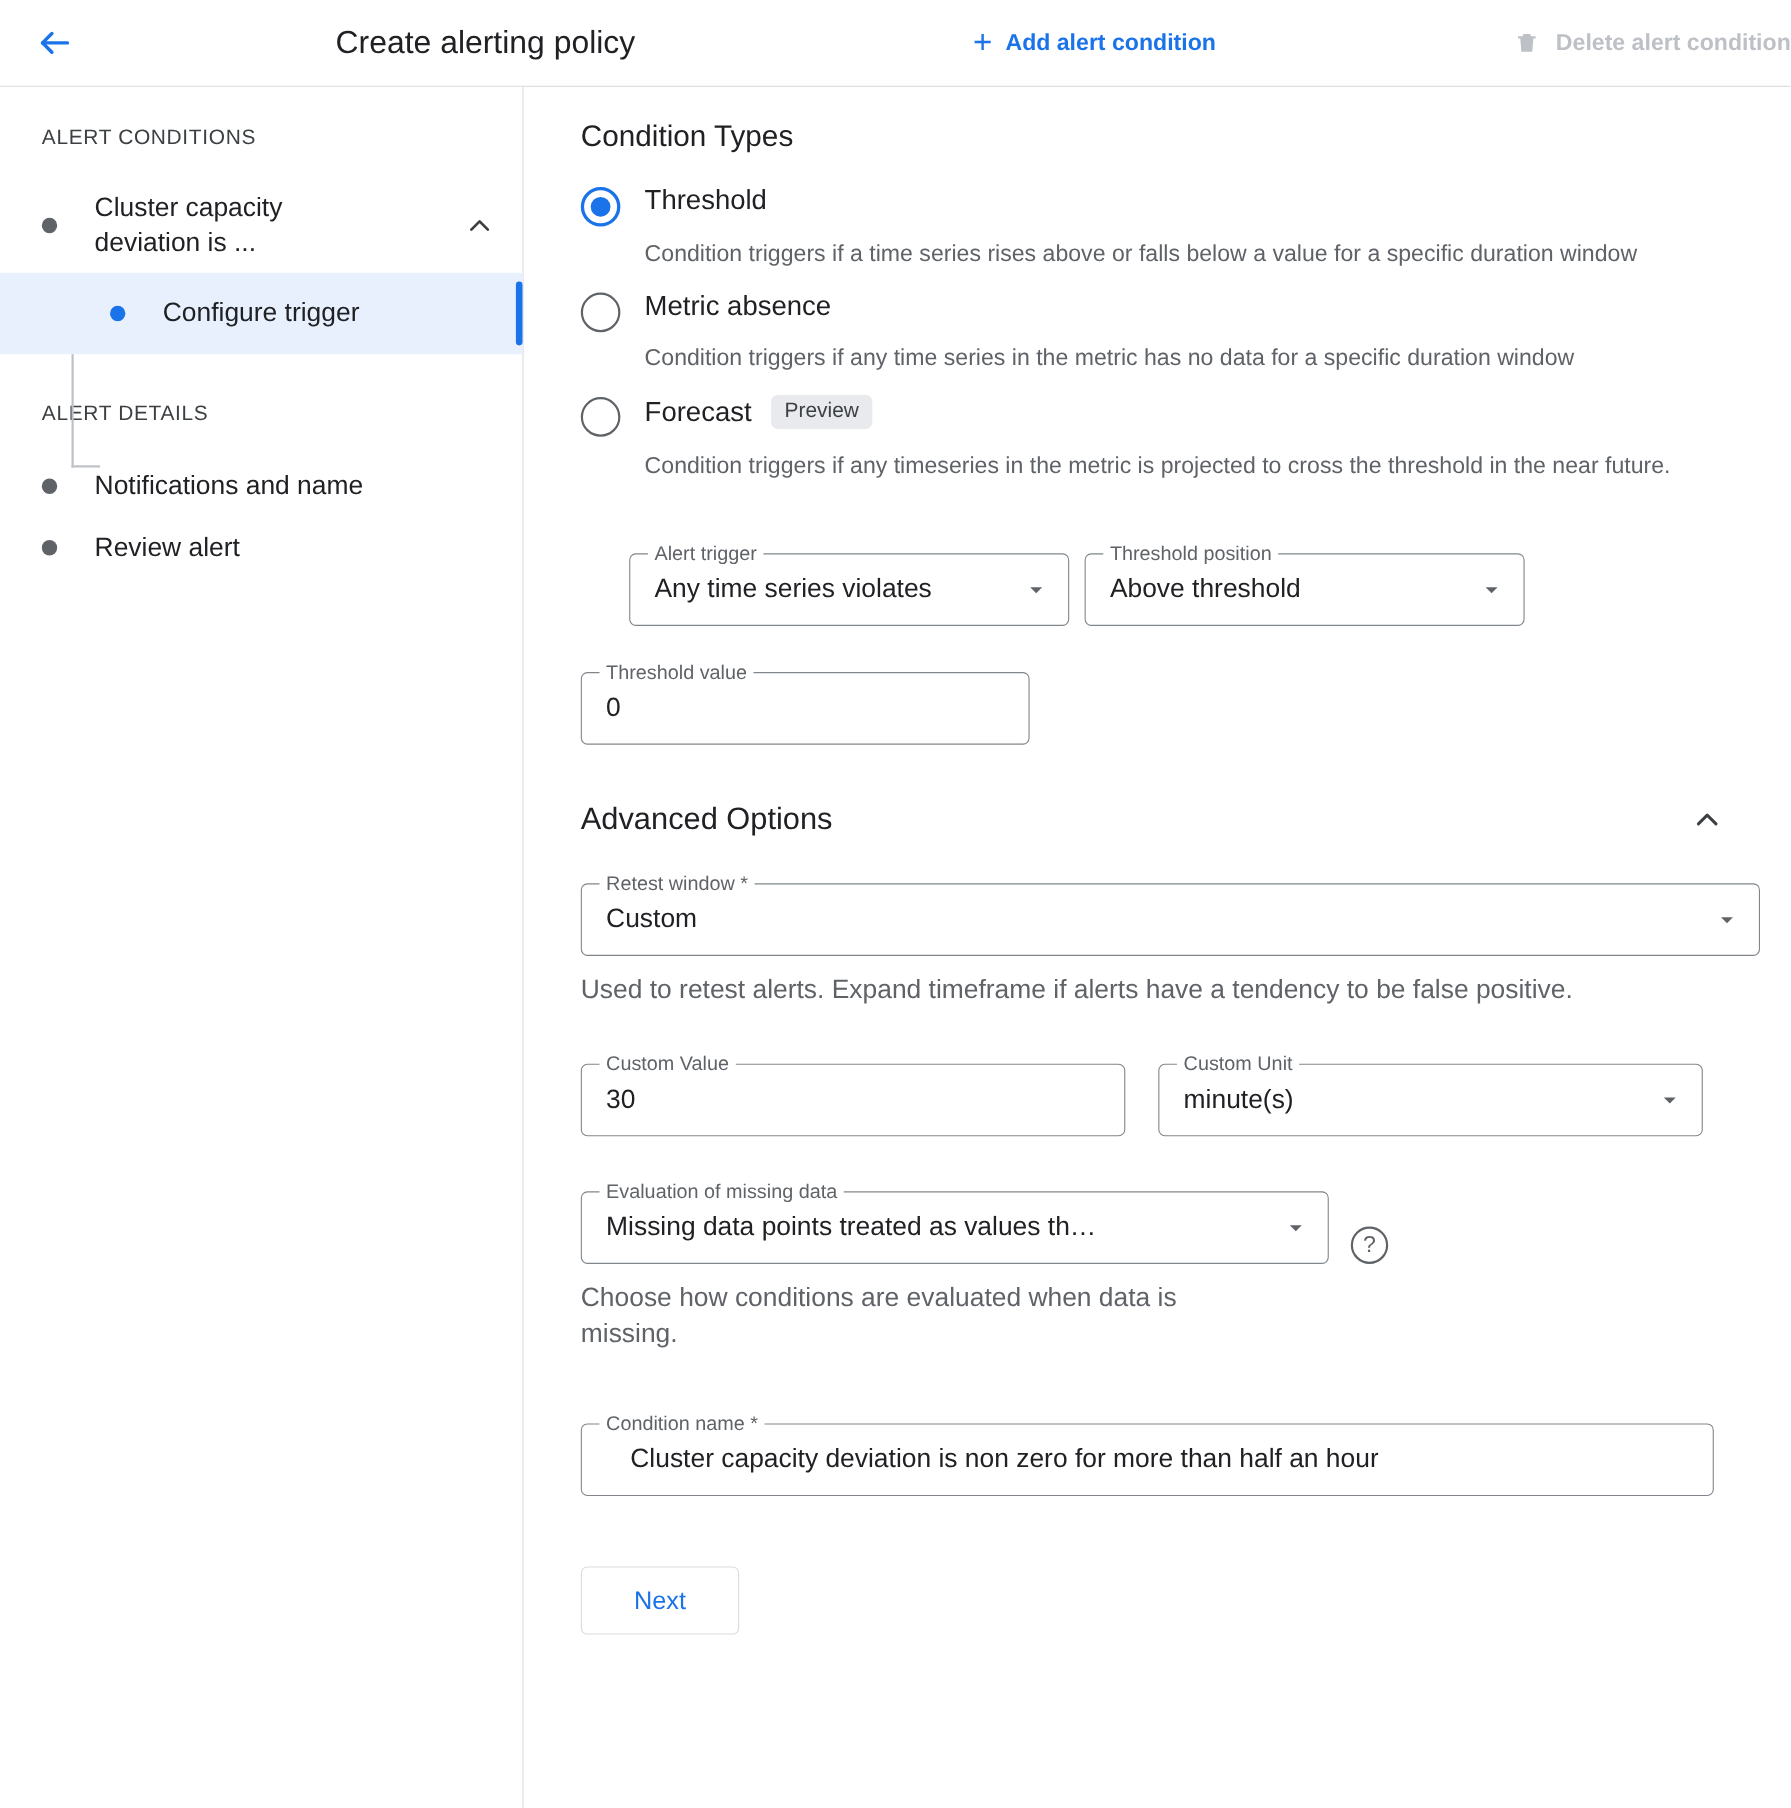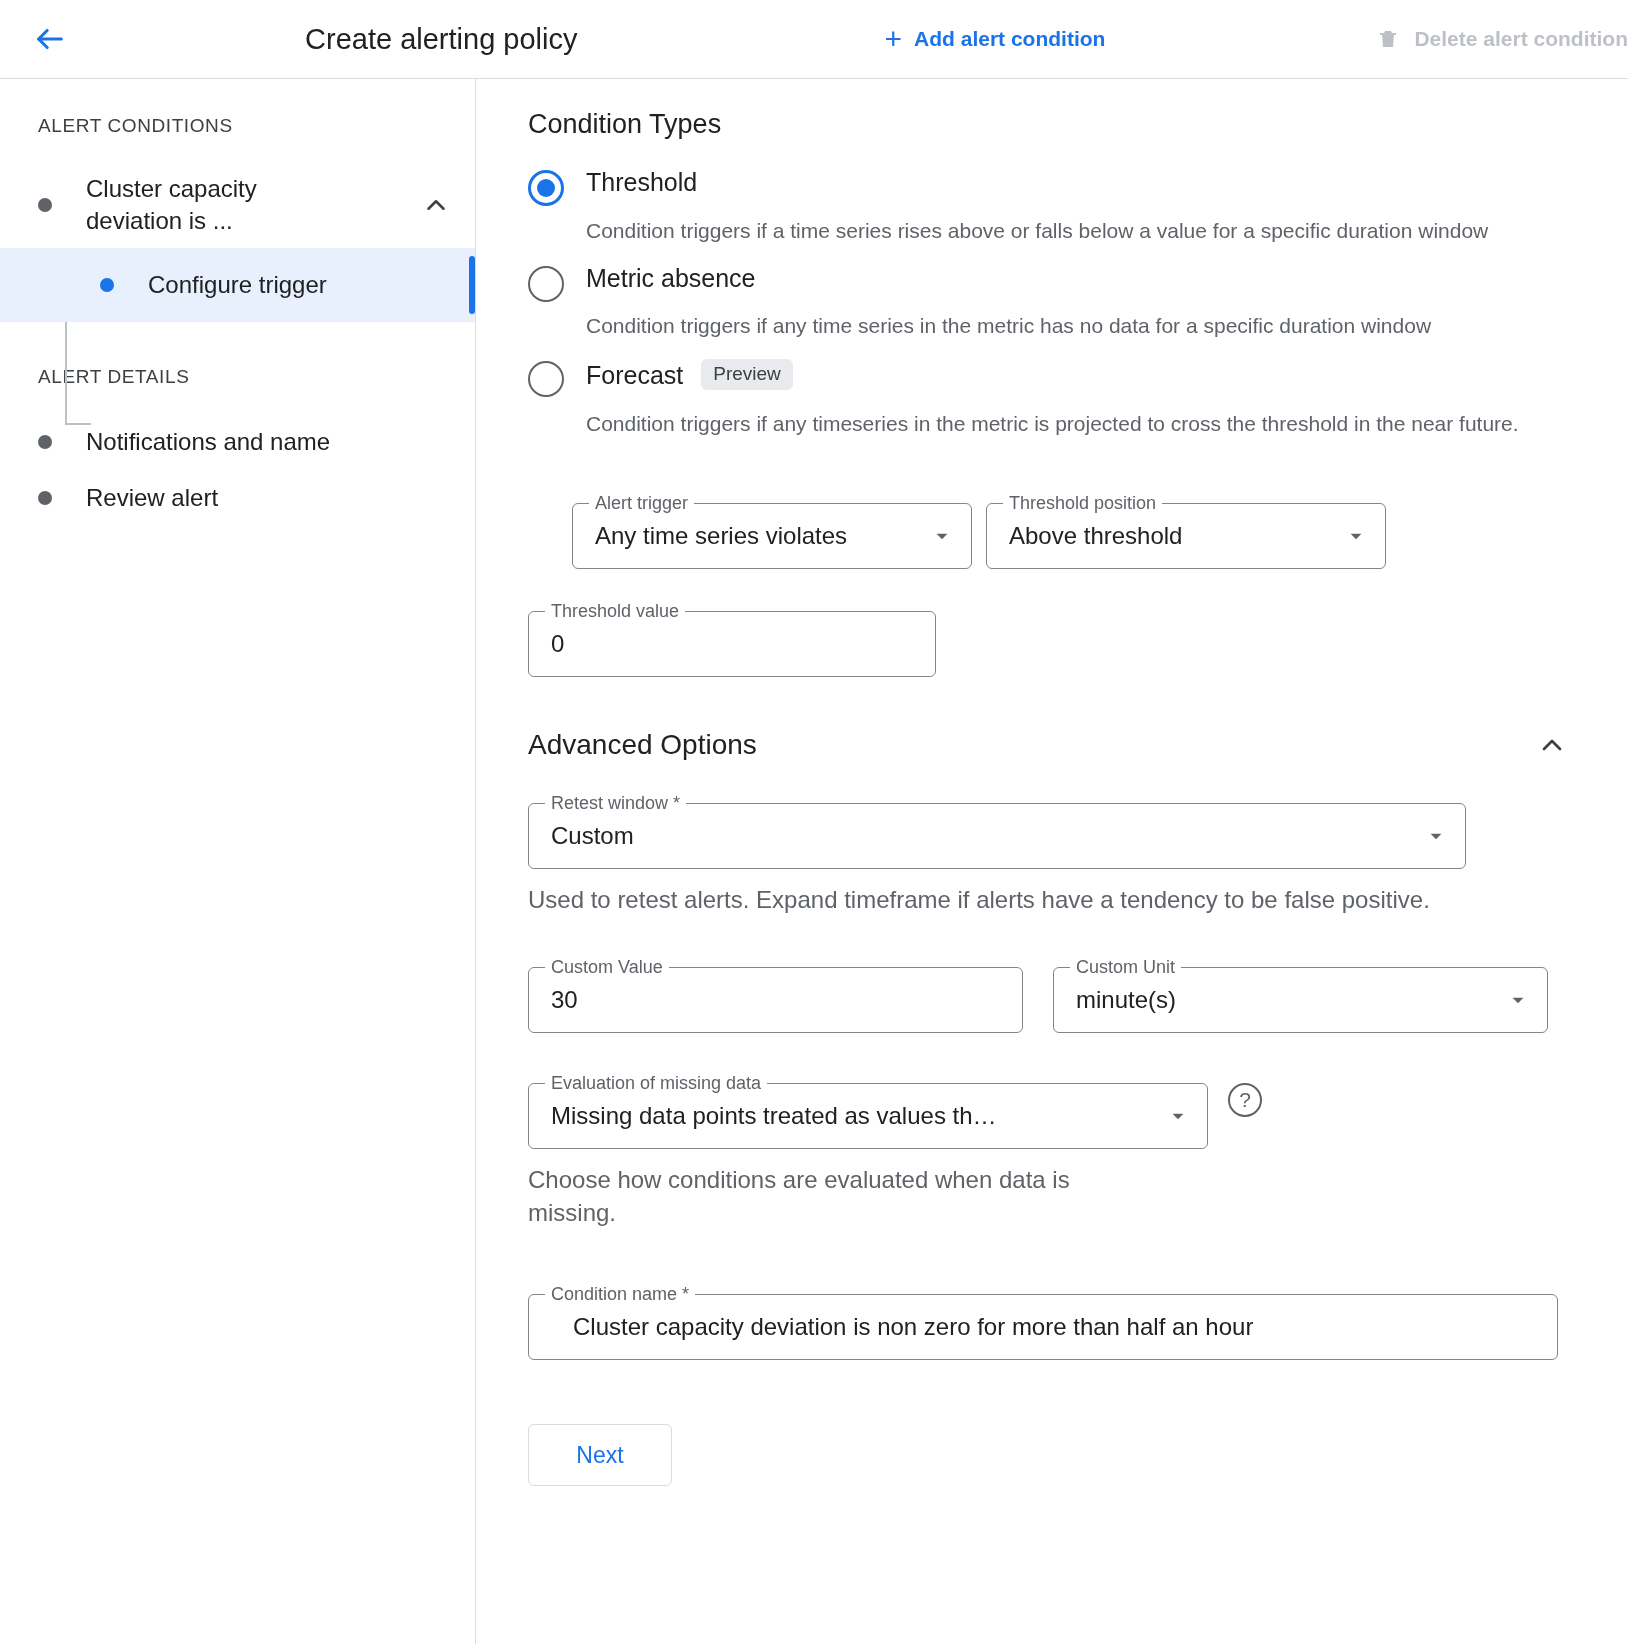--- a/index.html
+++ b/index.html
@@ -253,21 +253,21 @@
 
   .adv-header {
     display: flex;
     align-items: center;
     margin-top: 52px;
     margin-bottom: 42px;
   }
   .adv-header h2 { margin: 0; font-size: 28px; font-weight: 500; }
   .adv-chevron { margin-left: auto; color: #3c4043; display: flex; align-items: center; }
 
-  .f-retest { width: 938px; justify-content: center; }
+  .f-retest { width: 1072px; justify-content: center; }
   .helper {
     font-size: 24px;
     color: #5f6368;
     margin-top: 14px;
     line-height: 1.4;
   }
   .f-custom-value { width: 495px; }
   .f-custom-unit { width: 495px; margin-left: 30px; }
   .f-missing { width: 680px; }
   .f-condition-name { width: 1030px; }
@@ -276,21 +276,21 @@
     width: 34px; height: 34px;
     border: 2px solid #5f6368;
     border-radius: 50%;
     color: #5f6368;
     font-size: 21px;
     display: flex; align-items: center; justify-content: center;
     margin-left: 20px;
     flex: 0 0 34px;
     cursor: pointer;
   }
-  .missing-row { display: flex; align-items: flex-start; }
+  .missing-row { display: flex; align-items: flex-end; }
 
   .next-btn {
     margin-top: 64px;
     width: 144px; height: 62px;
     border: 1px solid #dadce0;
     border-radius: 6px;
     color: #1a73e8;
     font-size: 23px;
     background: #fff;
     display: flex; align-items: center; justify-content: center;

